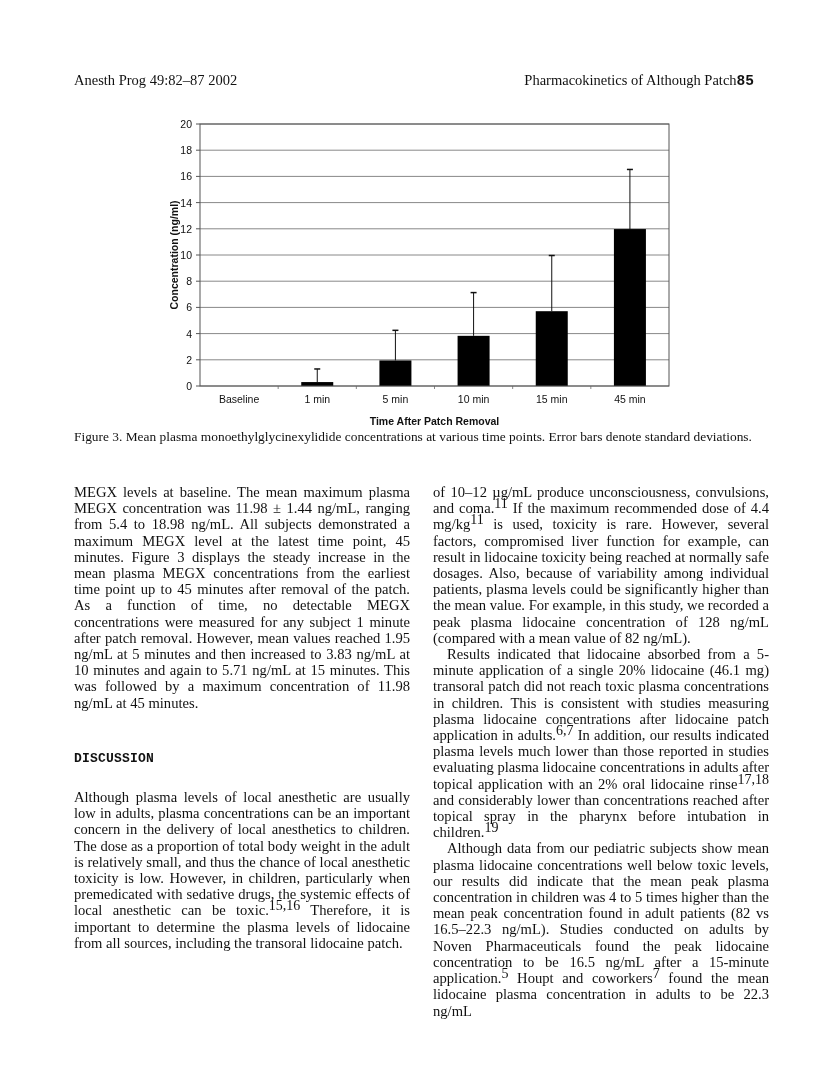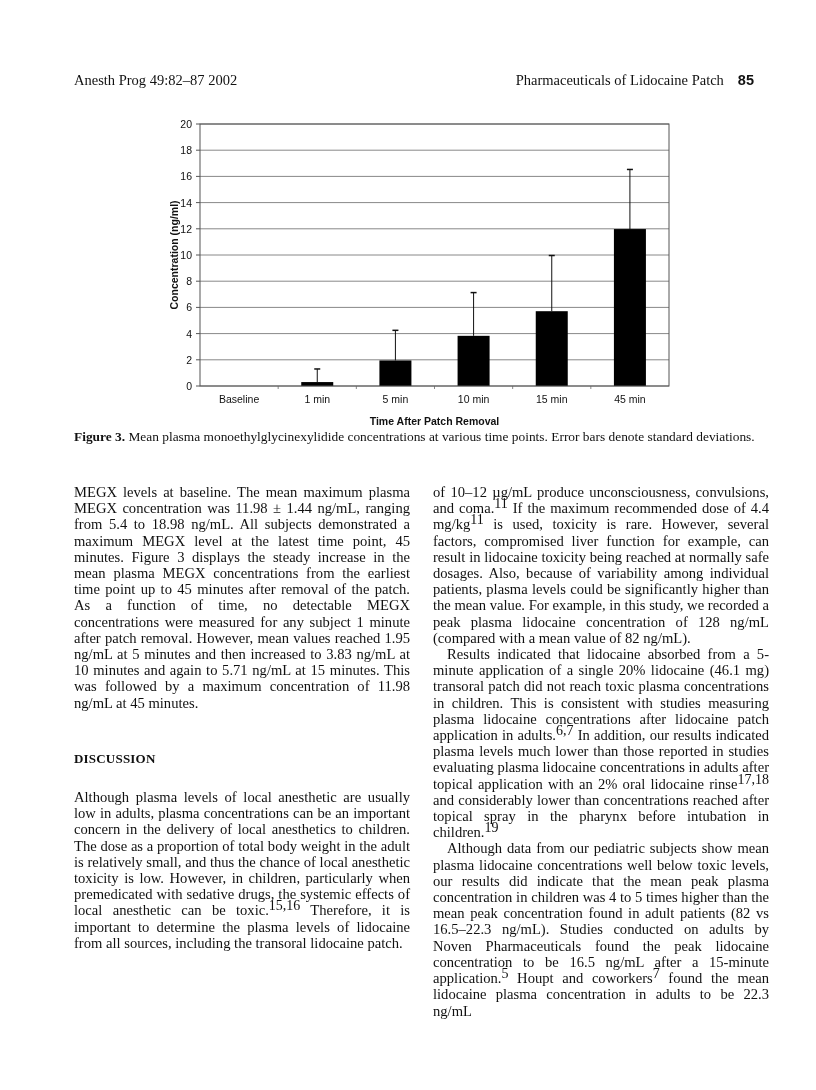--- a/index.html
+++ b/index.html
@@ -2,49 +2,49 @@
 <html><head>
 <meta charset="utf-8">
 <style>
   html, body { margin: 0; padding: 0; background: #ffffff; }
   body { width: 816px; height: 1090px; position: relative; overflow: hidden; color: #111; }
 
   #running-head { position: absolute; top: 72px; left: 74px; width: 680px; height: 20px;
     font-family: "Liberation Serif", serif; font-size: 14.5px; }
   #running-head .left { position: absolute; left: 0; top: 0; text-align: center; }
   #running-head .right { position: absolute; right: 0; top: 0; }
-  #running-head .pg { font-family: Liberation Sans, sans-serif; font-weight: bold; margin-left: 14px; }
+  #running-head .pg { font-family: Liberation Mono, monospace; font-weight: bold; }
 
   #figure { position: absolute; left: 0; top: 0; width: 816px; height: 440px; }
   #figure svg { position: absolute; left: 0; top: 0; }
   .tick { font-family: "Liberation Sans", sans-serif; font-size: 10.5px; fill: #111; }
   .cat { font-family: "Liberation Sans", sans-serif; font-size: 10.5px; fill: #111; }
   .axis-title { font-family: "Liberation Sans", sans-serif; font-size: 10.5px; font-weight: bold; fill: #111; }
 
   #caption { position: absolute; left: 74px; top: 429px; width: 700px;
     font-family: "Liberation Serif", serif; font-size: 13.4px; white-space: nowrap; }
-  #caption .label { font-weight: bold; font-family: "Liberation Serif", serif; }
+  #caption .label { font-weight: normal; font-family: "Liberation Serif", serif; }
 
   .col { position: absolute; top: 484px; width: 336px;
     font-family: "Liberation Serif", serif; font-size: 14.6px; line-height: 16.2px;
     text-align: justify; hyphens: manual; }
   #col-left { left: 74px; }
   #col-right { left: 433px; top: 484px; }
   .col p { margin: 0; }
   .col p.indent { text-indent: 14px; }
-  .col h2 { font-family: Liberation Serif, serif; font-size: 13px; font-weight: bold;
+  .col h2 { font-family: Liberation Mono, monospace; font-size: 13px; font-weight: bold;
     margin: 40px 0 22px 0; letter-spacing: 0.2px; }
   sup { font-size: 14px; line-height: 0; vertical-align: 5px; }
 </style>
 </head>
 <body>
 
 <div id="running-head">
   <span class="left">Anesth Prog 49:82–87 2002</span>
-  <span class="right"><span>Pharmaceuticals of Lidocaine Patch</span><span class="pg">85</span></span>
+  <span class="right"><span>Pharmacokinetics of Although Patch</span><span class="pg">85</span></span>
 </div>
 
 <div id="figure">
   <svg id="chart" width="816" height="440" viewBox="0 0 816 440" xmlns="http://www.w3.org/2000/svg">
     <g id="grid">
         <line x1="200" x2="669" y1="386" y2="386" stroke="#888" stroke-width="1"></line>
         <line x1="196" x2="200" y1="386" y2="386" stroke="#555" stroke-width="1"></line>
         <line x1="200" x2="669" y1="359.8" y2="359.8" stroke="#888" stroke-width="1"></line>
         <line x1="196" x2="200" y1="359.8" y2="359.8" stroke="#555" stroke-width="1"></line>
         <line x1="200" x2="669" y1="333.6" y2="333.6" stroke="#888" stroke-width="1"></line>

